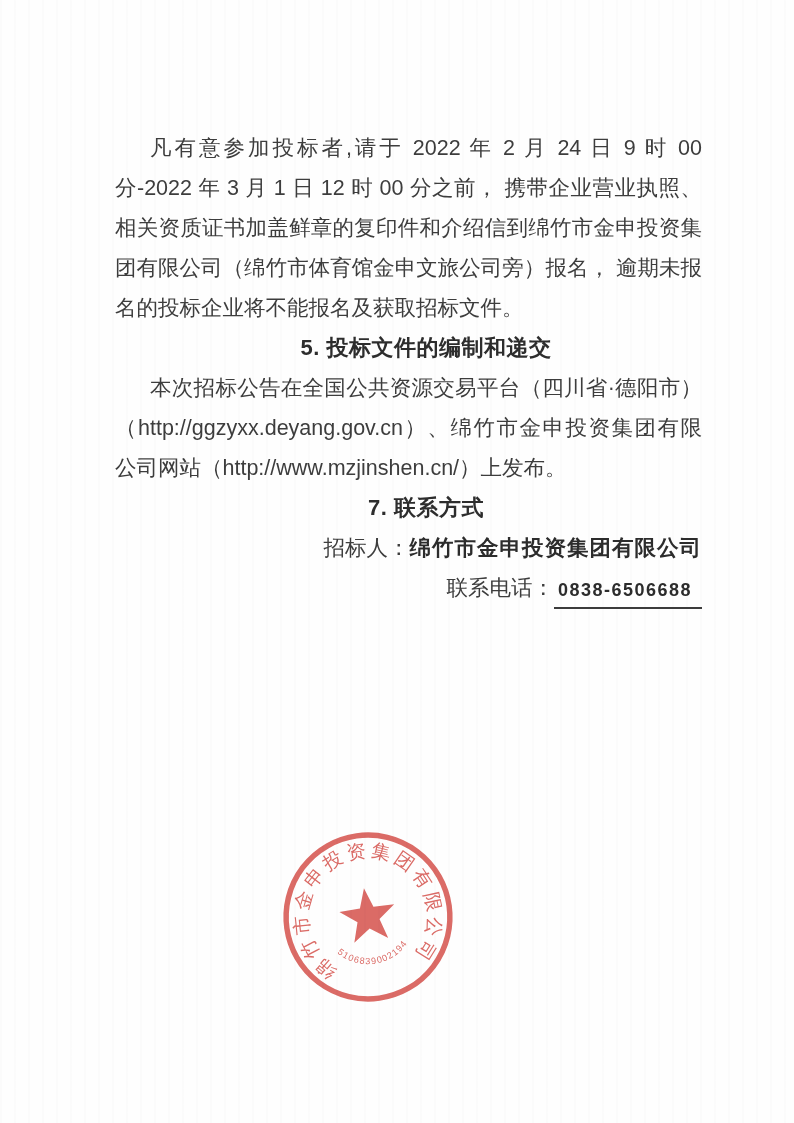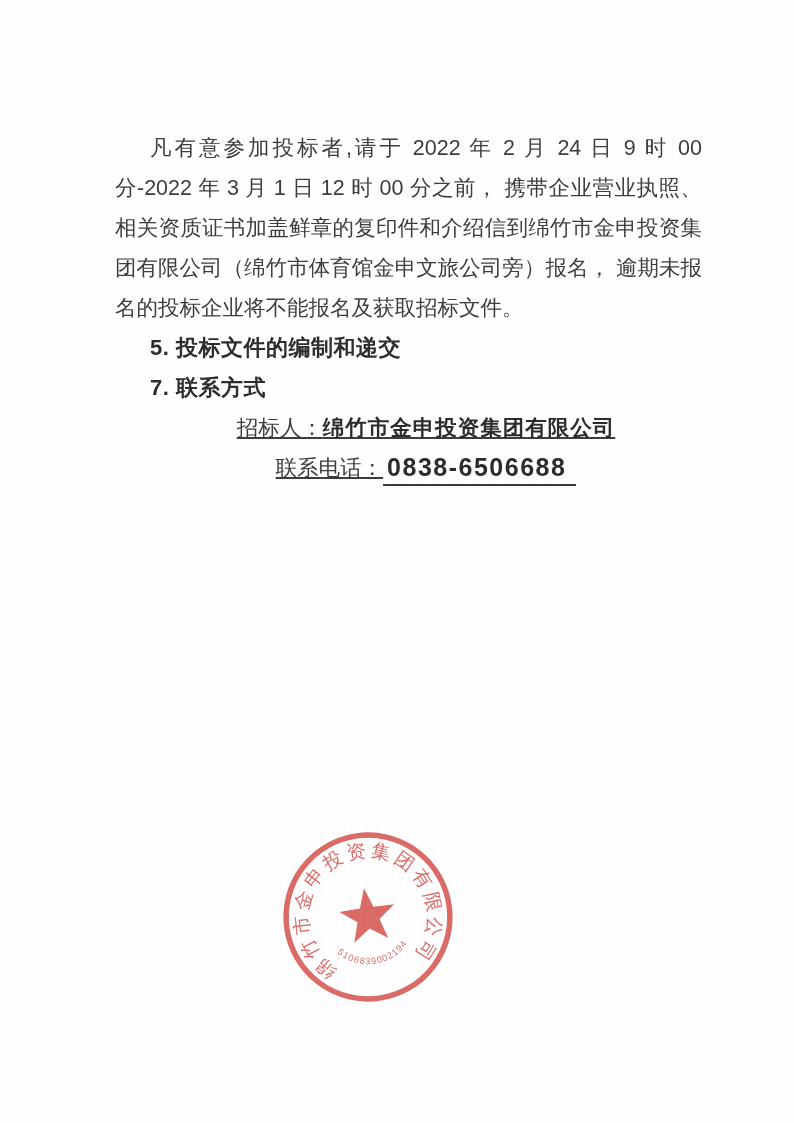--- a/index.html
+++ b/index.html
@@ -33,36 +33,35 @@
     margin: 0;
     text-indent: 35px;
     font-weight: 400;
   }
   .heading {
     margin: 0;
     padding-left: 35px;
     font-size: 22px;
     font-weight: 700;
     color: #2d2d2d;
-    text-align: left;
+    text-align: center;
     letter-spacing: 0.5px;
   }
   .contact-line {
     margin: 0;
     padding-left: 35px;
-    text-align: center;
+    text-align: right;
     white-space: nowrap;
-    text-decoration: underline;
   }
   .contact-label { font-weight: 400; }
   .contact-strong { font-weight: 700; color: #2c2c2c; letter-spacing: 1px; }
   .phone-number {
     display: inline-block;
     font-weight: 700;
-    font-size: 25px;
+    font-size: 18px;
     color: #2c2c2c;
     letter-spacing: 1.5px;
     border-bottom: 2.5px solid #3c3c3c;
     padding: 0 10px 0 4px;
     line-height: 34px;
     transform: translateY(1px);
   }
   .seal {
     position: absolute;
     left: 277px;
@@ -86,20 +85,21 @@
     <p class="body-para">凡有意参加投标者,请于 2022 年 2 月 24 日 9 时 00 分-2022 年 3 月 1 日 12 时 00 分之前， 携带企业营业执照、相关资质证书加盖鲜章的复印件和介绍信到绵竹市金申投资集团有限公司（绵竹市体育馆金申文旅公司旁）报名， 逾期未报名的投标企业将不能报名及获取招标文件。</p>
 
 
 
     <p class="heading">5. 投标文件的编制和递交</p>
 
 
 
 
 
+    <p class="body-para">本次招标公告在全国公共资源交易平台（四川省·德阳市）（http://ggzyxx.deyang.gov.cn）、绵竹市金申投资集团有限公司网站（http://www.mzjinshen.cn/）上发布。</p>
 
     <p class="heading">7. 联系方式</p>
 
     <p class="contact-line">
       <span class="contact-label">招标人：</span><span class="contact-strong">绵竹市金申投资集团有限公司</span>
     </p>
 
 
 
     <p class="contact-line">

